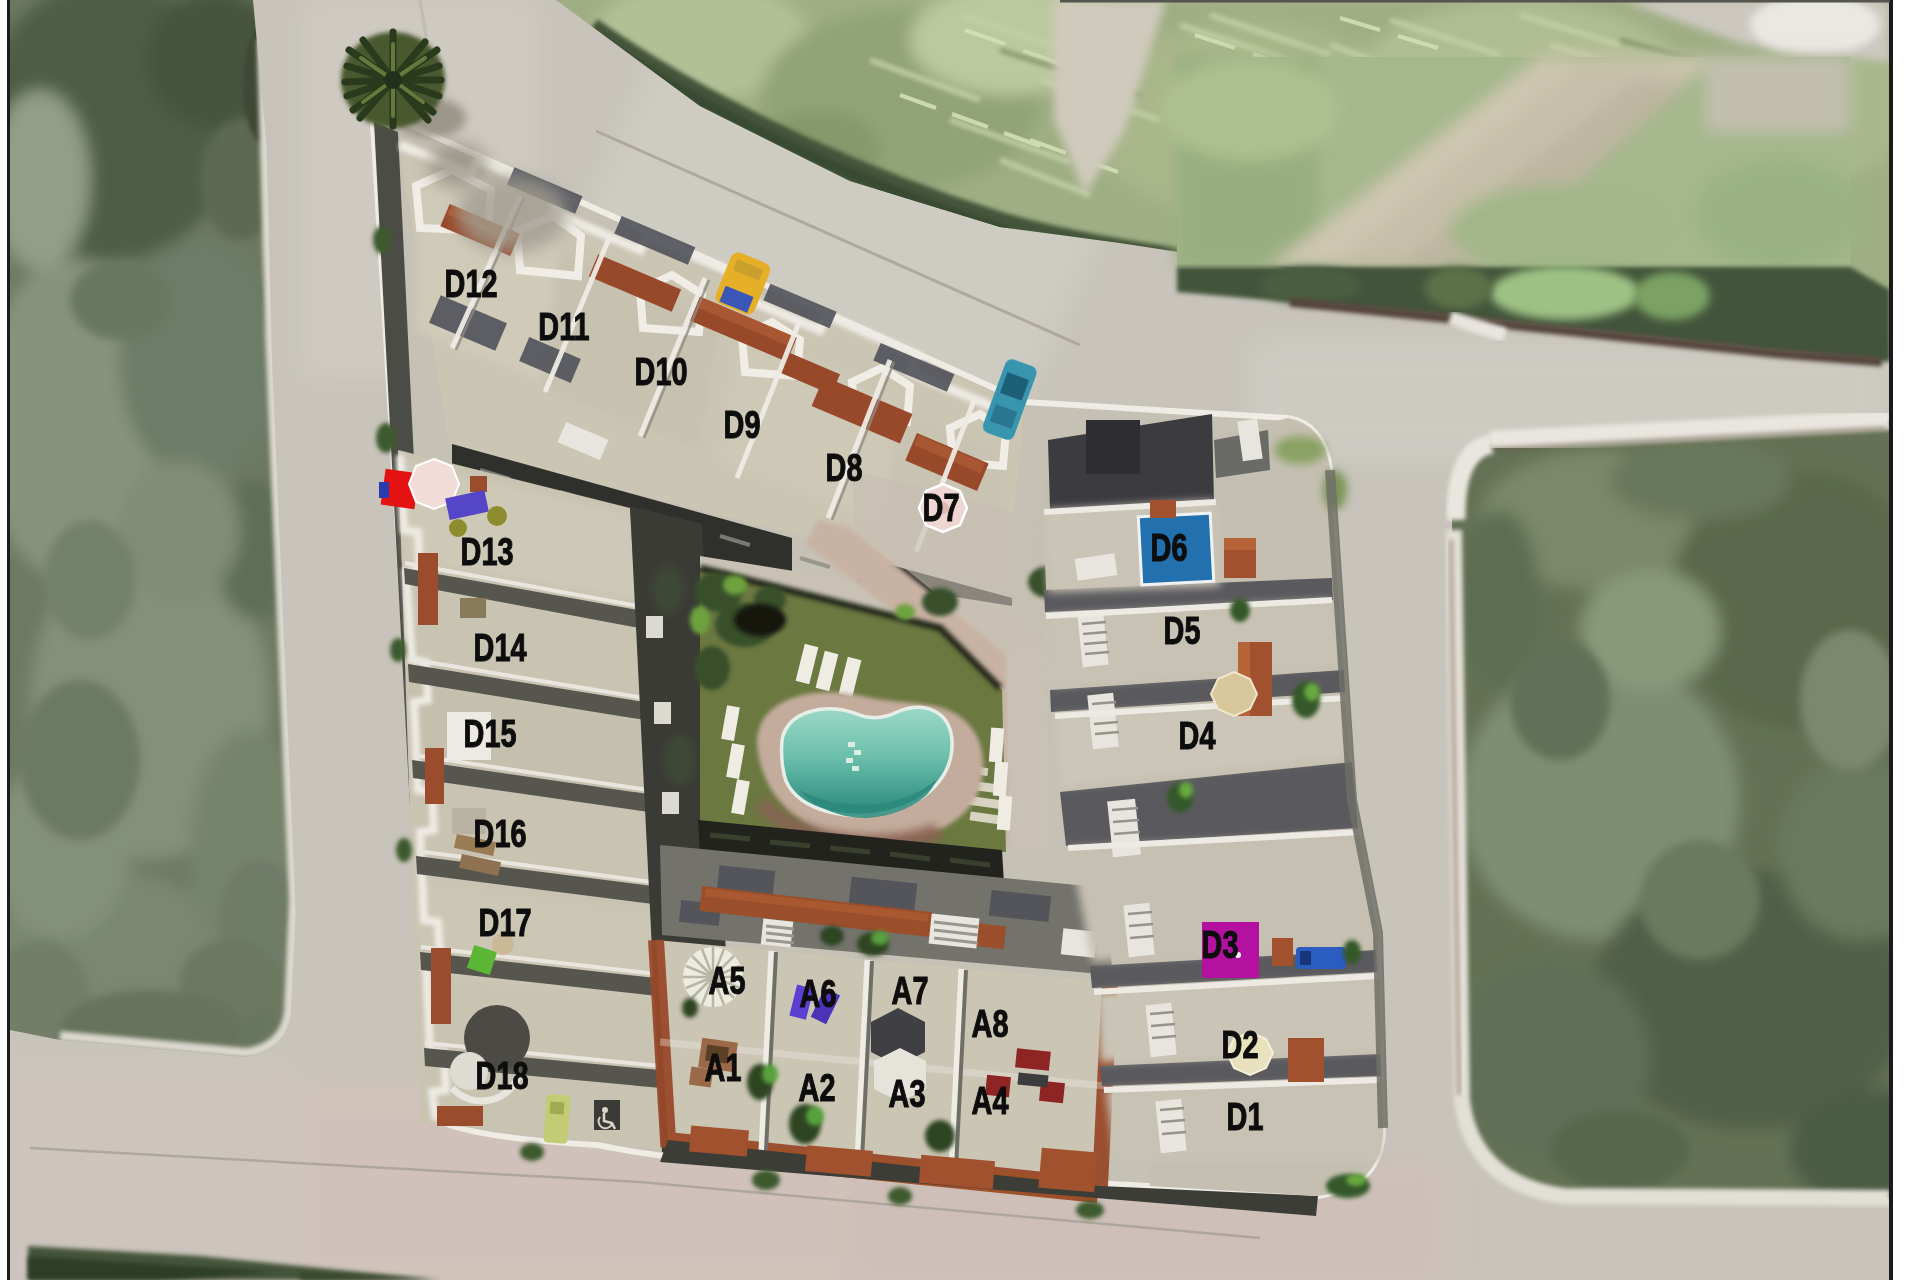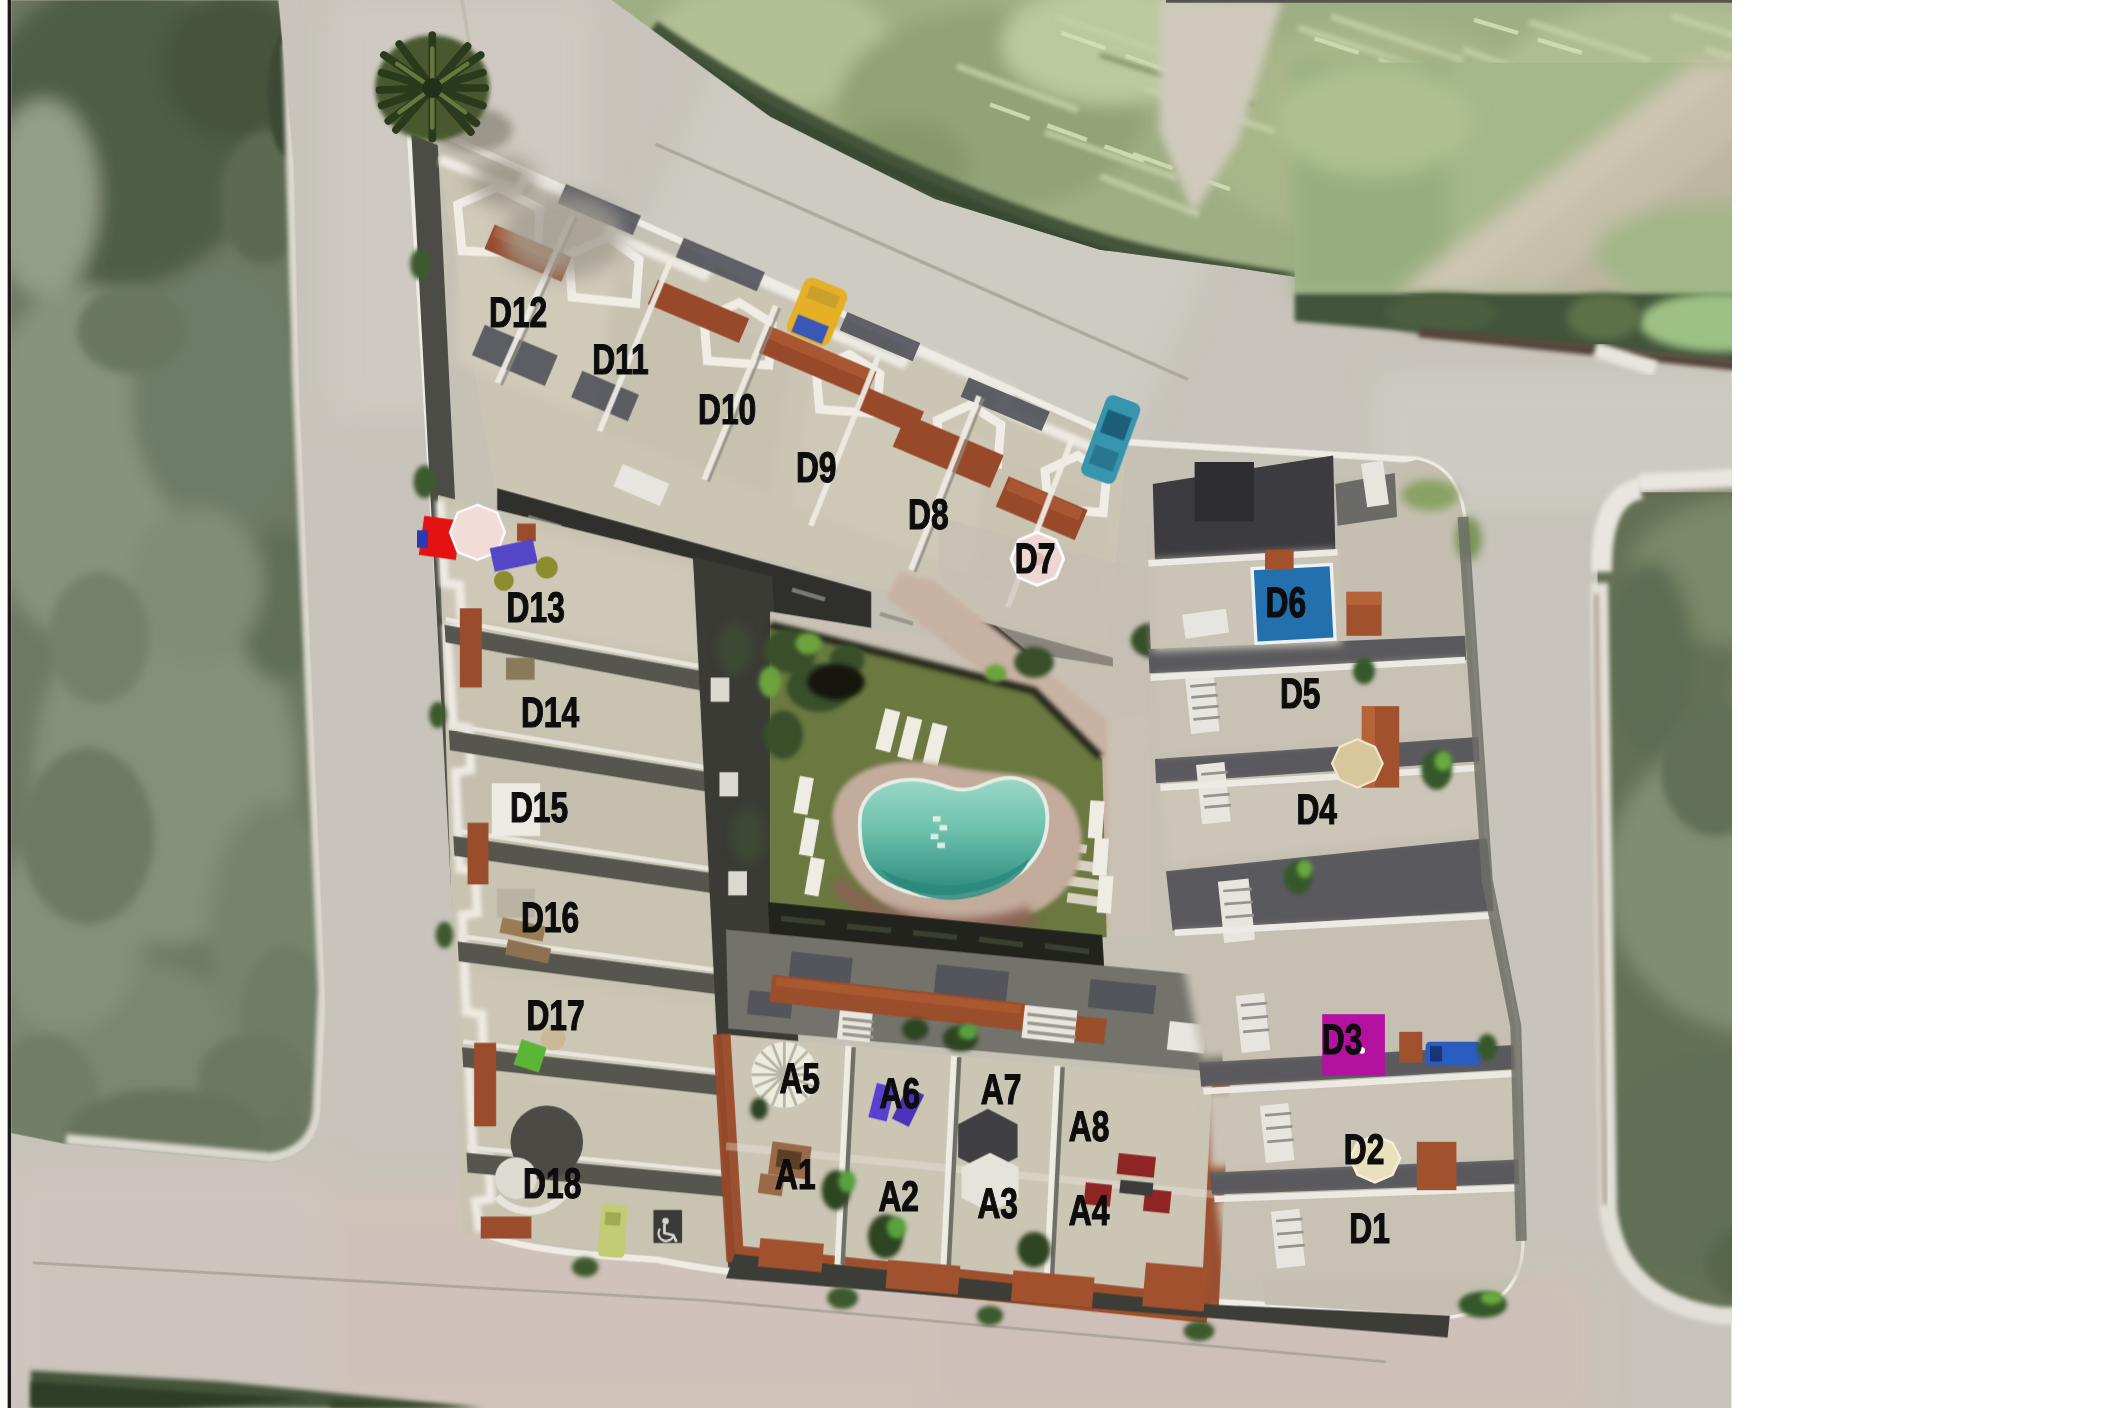--- a/index.html
+++ b/index.html
@@ -1,16 +1,16 @@
 <!DOCTYPE html>
 <html><head>
 <meta charset="utf-8">
 <style>
   html,body{margin:0;padding:0;background:#ffffff;}
-  .wrap{position:relative;width:1574px;height:1280px;overflow:hidden;text-align:center;}
+  .wrap{position:relative;width:1920px;height:1280px;overflow:hidden;text-align:center;}
   text{font-family:"Liberation Sans",sans-serif;font-weight:bold;fill:#0d0d0d;stroke:#0d0d0d;stroke-width:1.1px;}
 </style>
 </head>
 <body>
 <div class="wrap">
 <svg width="1920" height="1280" viewBox="0 0 1920 1280" xmlns="http://www.w3.org/2000/svg">
 <defs>
   <filter id="b2" x="-30%" y="-30%" width="160%" height="160%">
           <feGaussianBlur stdDeviation="2"></feGaussianBlur>
         </filter>

